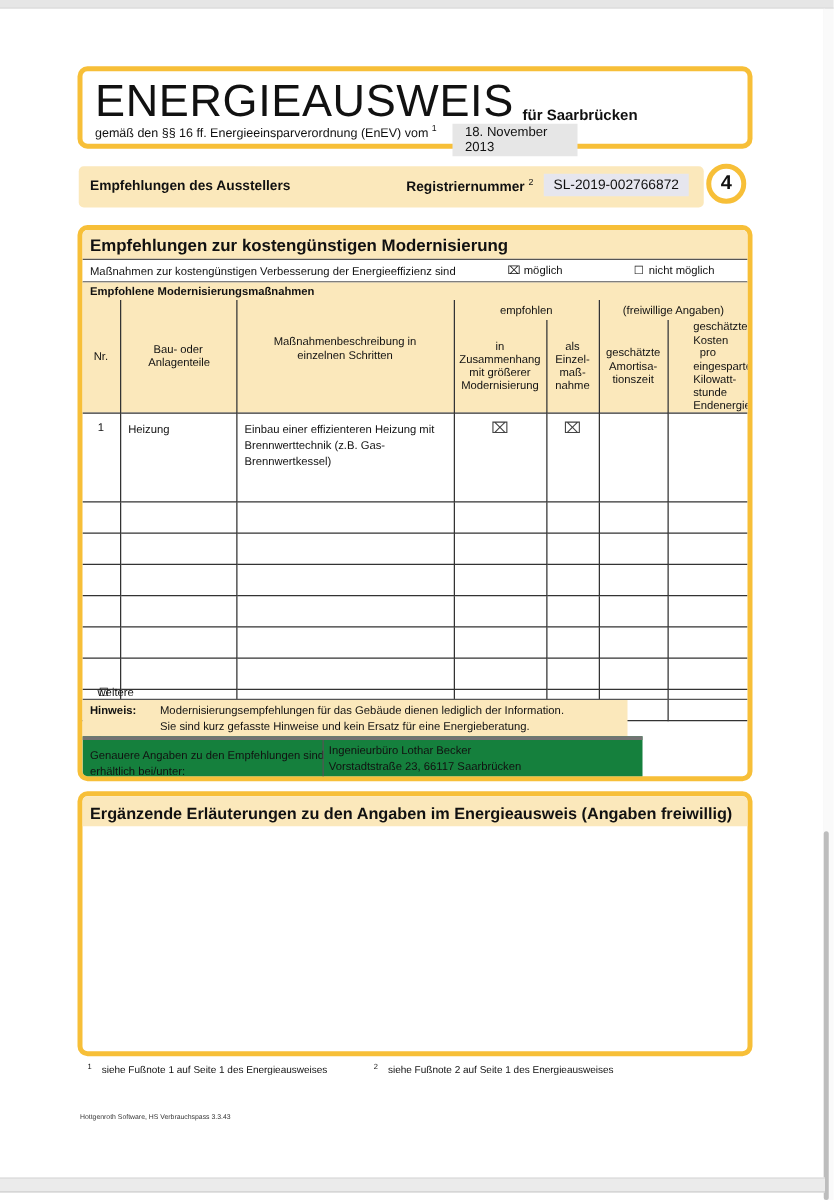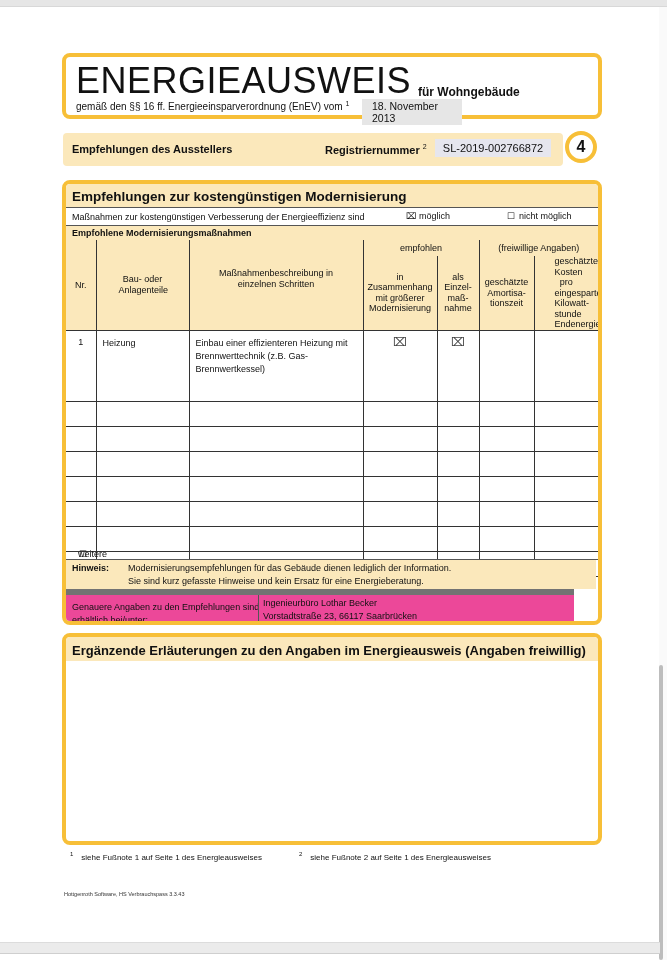--- a/index.html
+++ b/index.html
@@ -52,25 +52,25 @@
   table.grid tr.r1 td { height:49px; }
   table.grid td.nr { text-align:center; padding-top:6px; }
   table.grid td.txt { padding:6px 0 15px 6px; line-height:13px; }
   table.grid td.mark { text-align:center; padding-top:4px; font-size:12px; color:#444; }
   table.grid tr:first-child th { border-top:none; }
   table.grid th:first-child, table.grid td:first-child { border-left:none; }
   table.grid th:last-child, table.grid td:last-child { border-right:none; }
 
   .more-row { position:absolute; left:0; top:359px; width:532px; height:16px; font-size:9px; border-bottom:1px solid #555; }
   .more-row span { position:absolute; left:6px; top:3px; }
-  .hint-row { position:absolute; left:0; top:376px; width:530px; height:29px; background:#fbe8bb; font-size:9px; }
+  .hint-row { position:absolute; left:0; top:376px; width:436px; height:29px; background:#fbe8bb; font-size:9px; }
   .hint-lbl { position:absolute; left:6px; top:3px; font-weight:bold; }
   .hint-l1 { position:absolute; left:62px; top:3px; }
   .hint-l2 { position:absolute; left:62px; top:16px; }
-  .more-info { position:absolute; left:0; top:405px; width:508px; height:36px; background:#ec4899; font-size:9px; border-top:6px solid #737373; }
+  .more-info { position:absolute; left:0; top:405px; width:448px; height:36px; background:#15803d; font-size:9px; border-top:3px solid #737373; }
   .mi-lbl { position:absolute; left:6px; top:6px; width:190px; line-height:13px; }
   .mi-val { position:absolute; left:192px; top:0; height:36px; border-left:1px solid #555; padding-left:4px; line-height:13px; }
   .mi-val div:first-child { margin-top:2px; }
 
   
   #expl { left:62px; top:633px; width:540px; height:212px; overflow:hidden; }
   .expl-head { position:absolute; left:0; top:0; width:532px; height:24px; background:#fbe8bb; }
   .expl-head span { position:absolute; left:6px; top:6px; font-size:13px; font-weight:bold; }
 
   .fn { position:absolute; top:851px; font-size:8px; }
@@ -81,21 +81,21 @@
 <body>
 
 <div class="topbar"></div>
 <div class="page"></div>
 <div class="scrollbar-track"></div>
 <div class="scrollbar-thumb"></div>
 <div class="bottombar"></div>
 
 <div class="ybox" id="hdr">
   <div class="title-big">ENERGIEAUSWEIS</div>
-  <div class="title-sub">für Wohngebäude</div>
+  <div class="title-sub">für Saarbrücken</div>
   <div class="title-law">
     <span>gemäß den §§ 16 ff. Energieeinsparverordnung (EnEV) vom</span>
     <sup>1</sup>
   </div>
   <div class="date-field">18. November 2013</div>
 </div>
 
 <div class="secbar">
   <div class="secbar-title">Empfehlungen des Ausstellers</div>
   <div class="secbar-reg">

